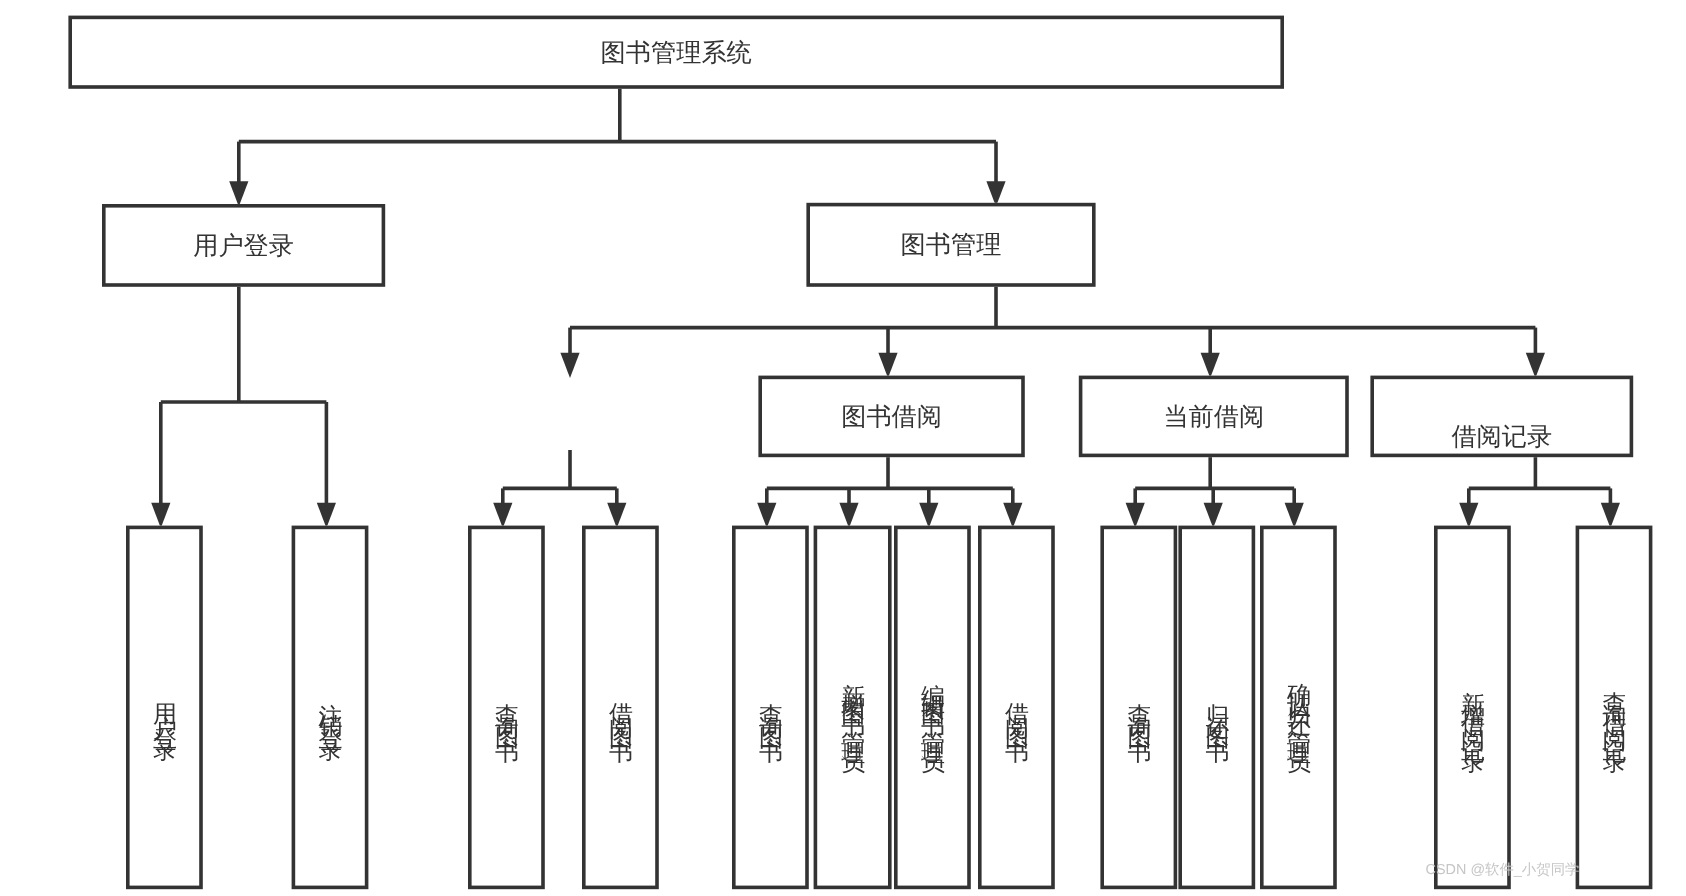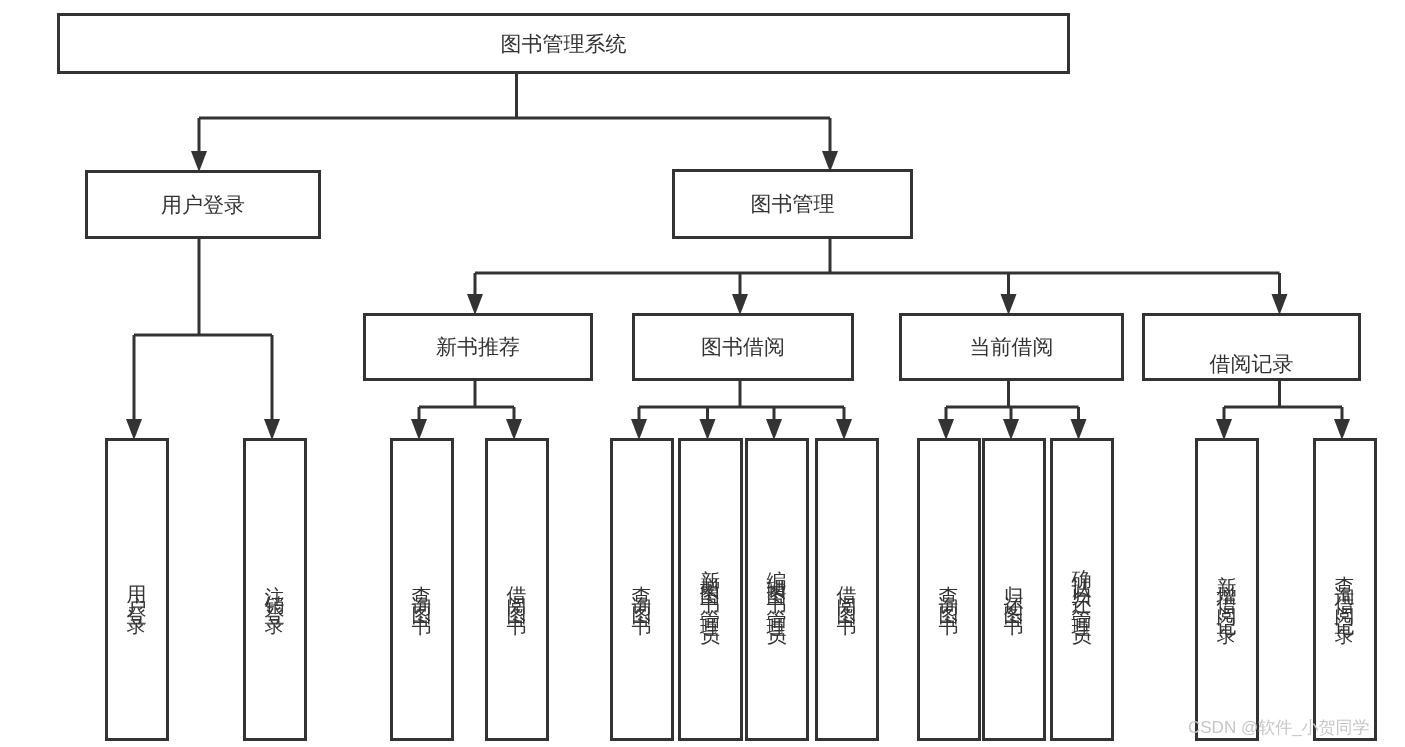--- a/index.html
+++ b/index.html
@@ -39,21 +39,21 @@
     font-size: 20px;
     letter-spacing: 10px;
     color: #333333;
     line-height: 1.1;
   }
   .vlabel.long { letter-spacing: 8px; }
   .watermark {
     position: absolute;
     left: 1188px;
     top: 716px;
-    font-size: 17px;
+    font-size: 12px;
     color: #c6c6c6;
     white-space: nowrap;
     z-index: 5;
   }
 </style>
 </head>
 <body>
 
 <div class="stage">
 
@@ -130,23 +130,20 @@
     <span class="hlabel">图书管理系统</span>
   </div>
 
   <div class="box" style="left:85px; top:170px; width:230px; height:63px;">
     <span class="hlabel">用户登录</span>
   </div>
   <div class="box" style="left:672px; top:169px; width:235px; height:64px;">
     <span class="hlabel">图书管理</span>
   </div>
 
-  <div class="box" style="left:363px; top:313px; width:224px; height:62px;">
-    <span class="hlabel">新书推荐</span>
-  </div>
   <div class="box" style="left:899px; top:313px; width:219px; height:62px;">
     <span class="hlabel">当前借阅</span>
   </div>
   <div class="box" style="left:632px; top:313px; width:216px; height:62px;">
     <span class="hlabel">图书借阅</span>
   </div>
   <div class="box" style="left:1142px; top:313px; width:213px; height:62px;align-items:flex-end;">
     <span class="hlabel">借阅记录</span>
   </div>
 

